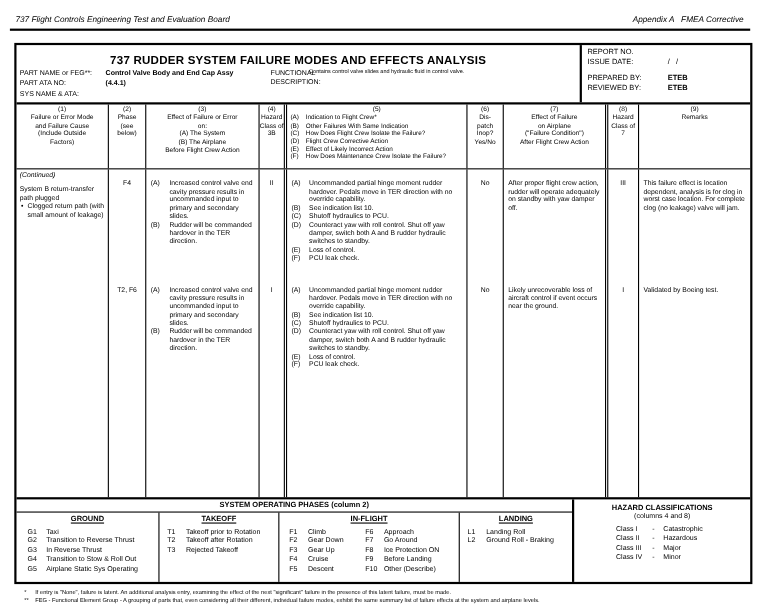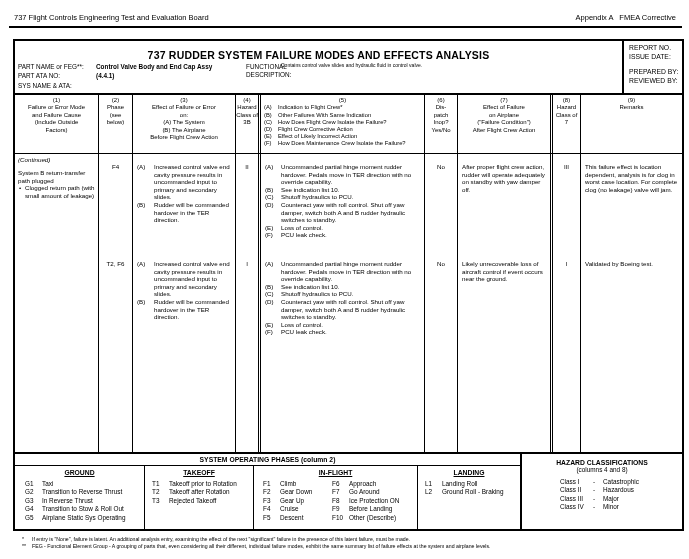--- a/index.html
+++ b/index.html
@@ -4,29 +4,29 @@
 <style>
   * { box-sizing: border-box; margin: 0; padding: 0; }
   html,body { background:#fff; }
   body {
     width: 689px; height: 559px; position: relative;
     font-family: "Liberation Sans", sans-serif; color:#000;
     overflow: hidden;
   }
   .pg-hdr { position:absolute; top:13px; left:14px; width:662px;
     display:flex; justify-content:space-between;
-    font-size:7.5px; white-space:pre; }
+    font-size:7.5px; font-style:italic; white-space:pre; }
   .rule { position:absolute; top:26px; left:9px; width:673px; height:2px; background:#000; }
 
   .fmea-table { position:absolute; left:13px; top:39px; width:671px; height:492px;
     border:2px solid #000; display:flex; flex-direction:column; font-size:6.2px; }
 
   
   .tb { height:52px; flex:none; display:flex; }
-  .tb-left { width:607px; position:relative; }
+  .tb-left { width:512px; position:relative; }
   .fmea-title { text-align:center; font-weight:bold; font-size:10.5px; padding-top:8px; letter-spacing:.2px; }
   .lab { position:absolute; font-size:6.4px; white-space:nowrap; }
   .val { font-weight:bold; }
   .desc { position:absolute; font-size:5px; width:262px; line-height:6px; }
   .tb-right { flex:1; border-left:2px solid #000; position:relative; font-size:6.8px; }
   .rb { position:absolute; left:5px; white-space:pre; }
   .rbv { position:absolute; left:78px; white-space:pre; }
 
   
   .colhdr { height:60px; flex:none; display:flex; border-top:2px solid #000;

